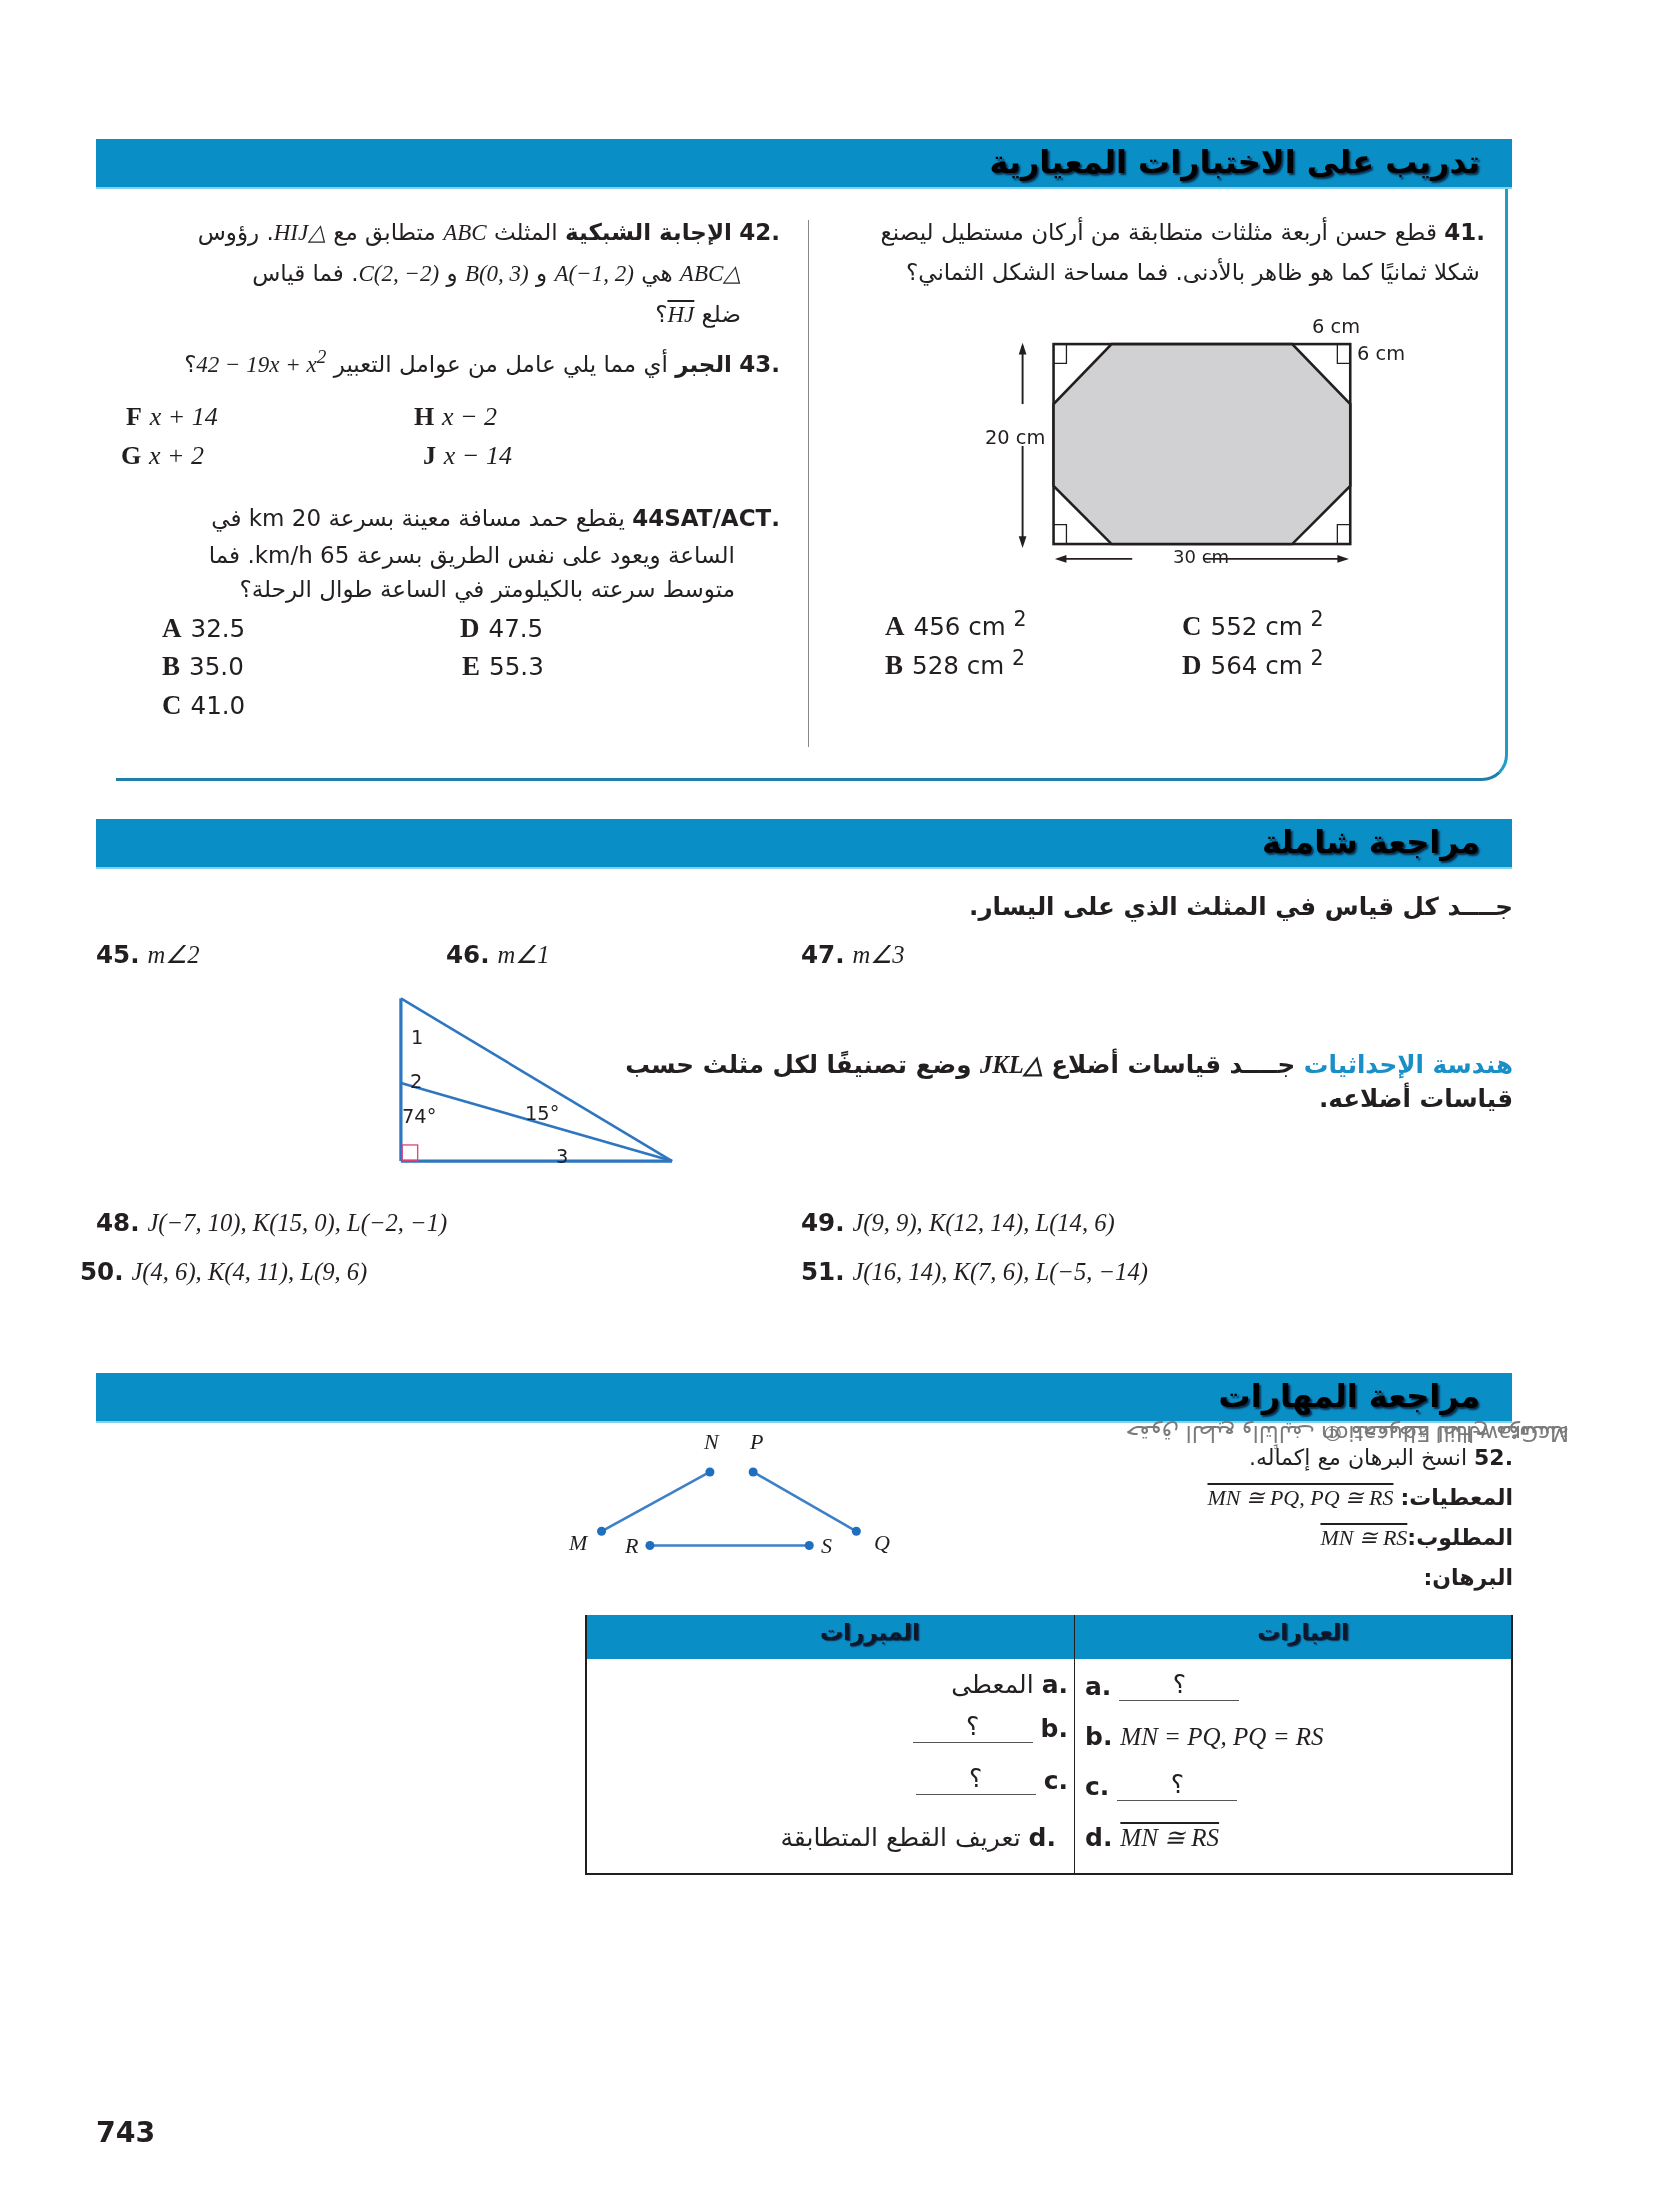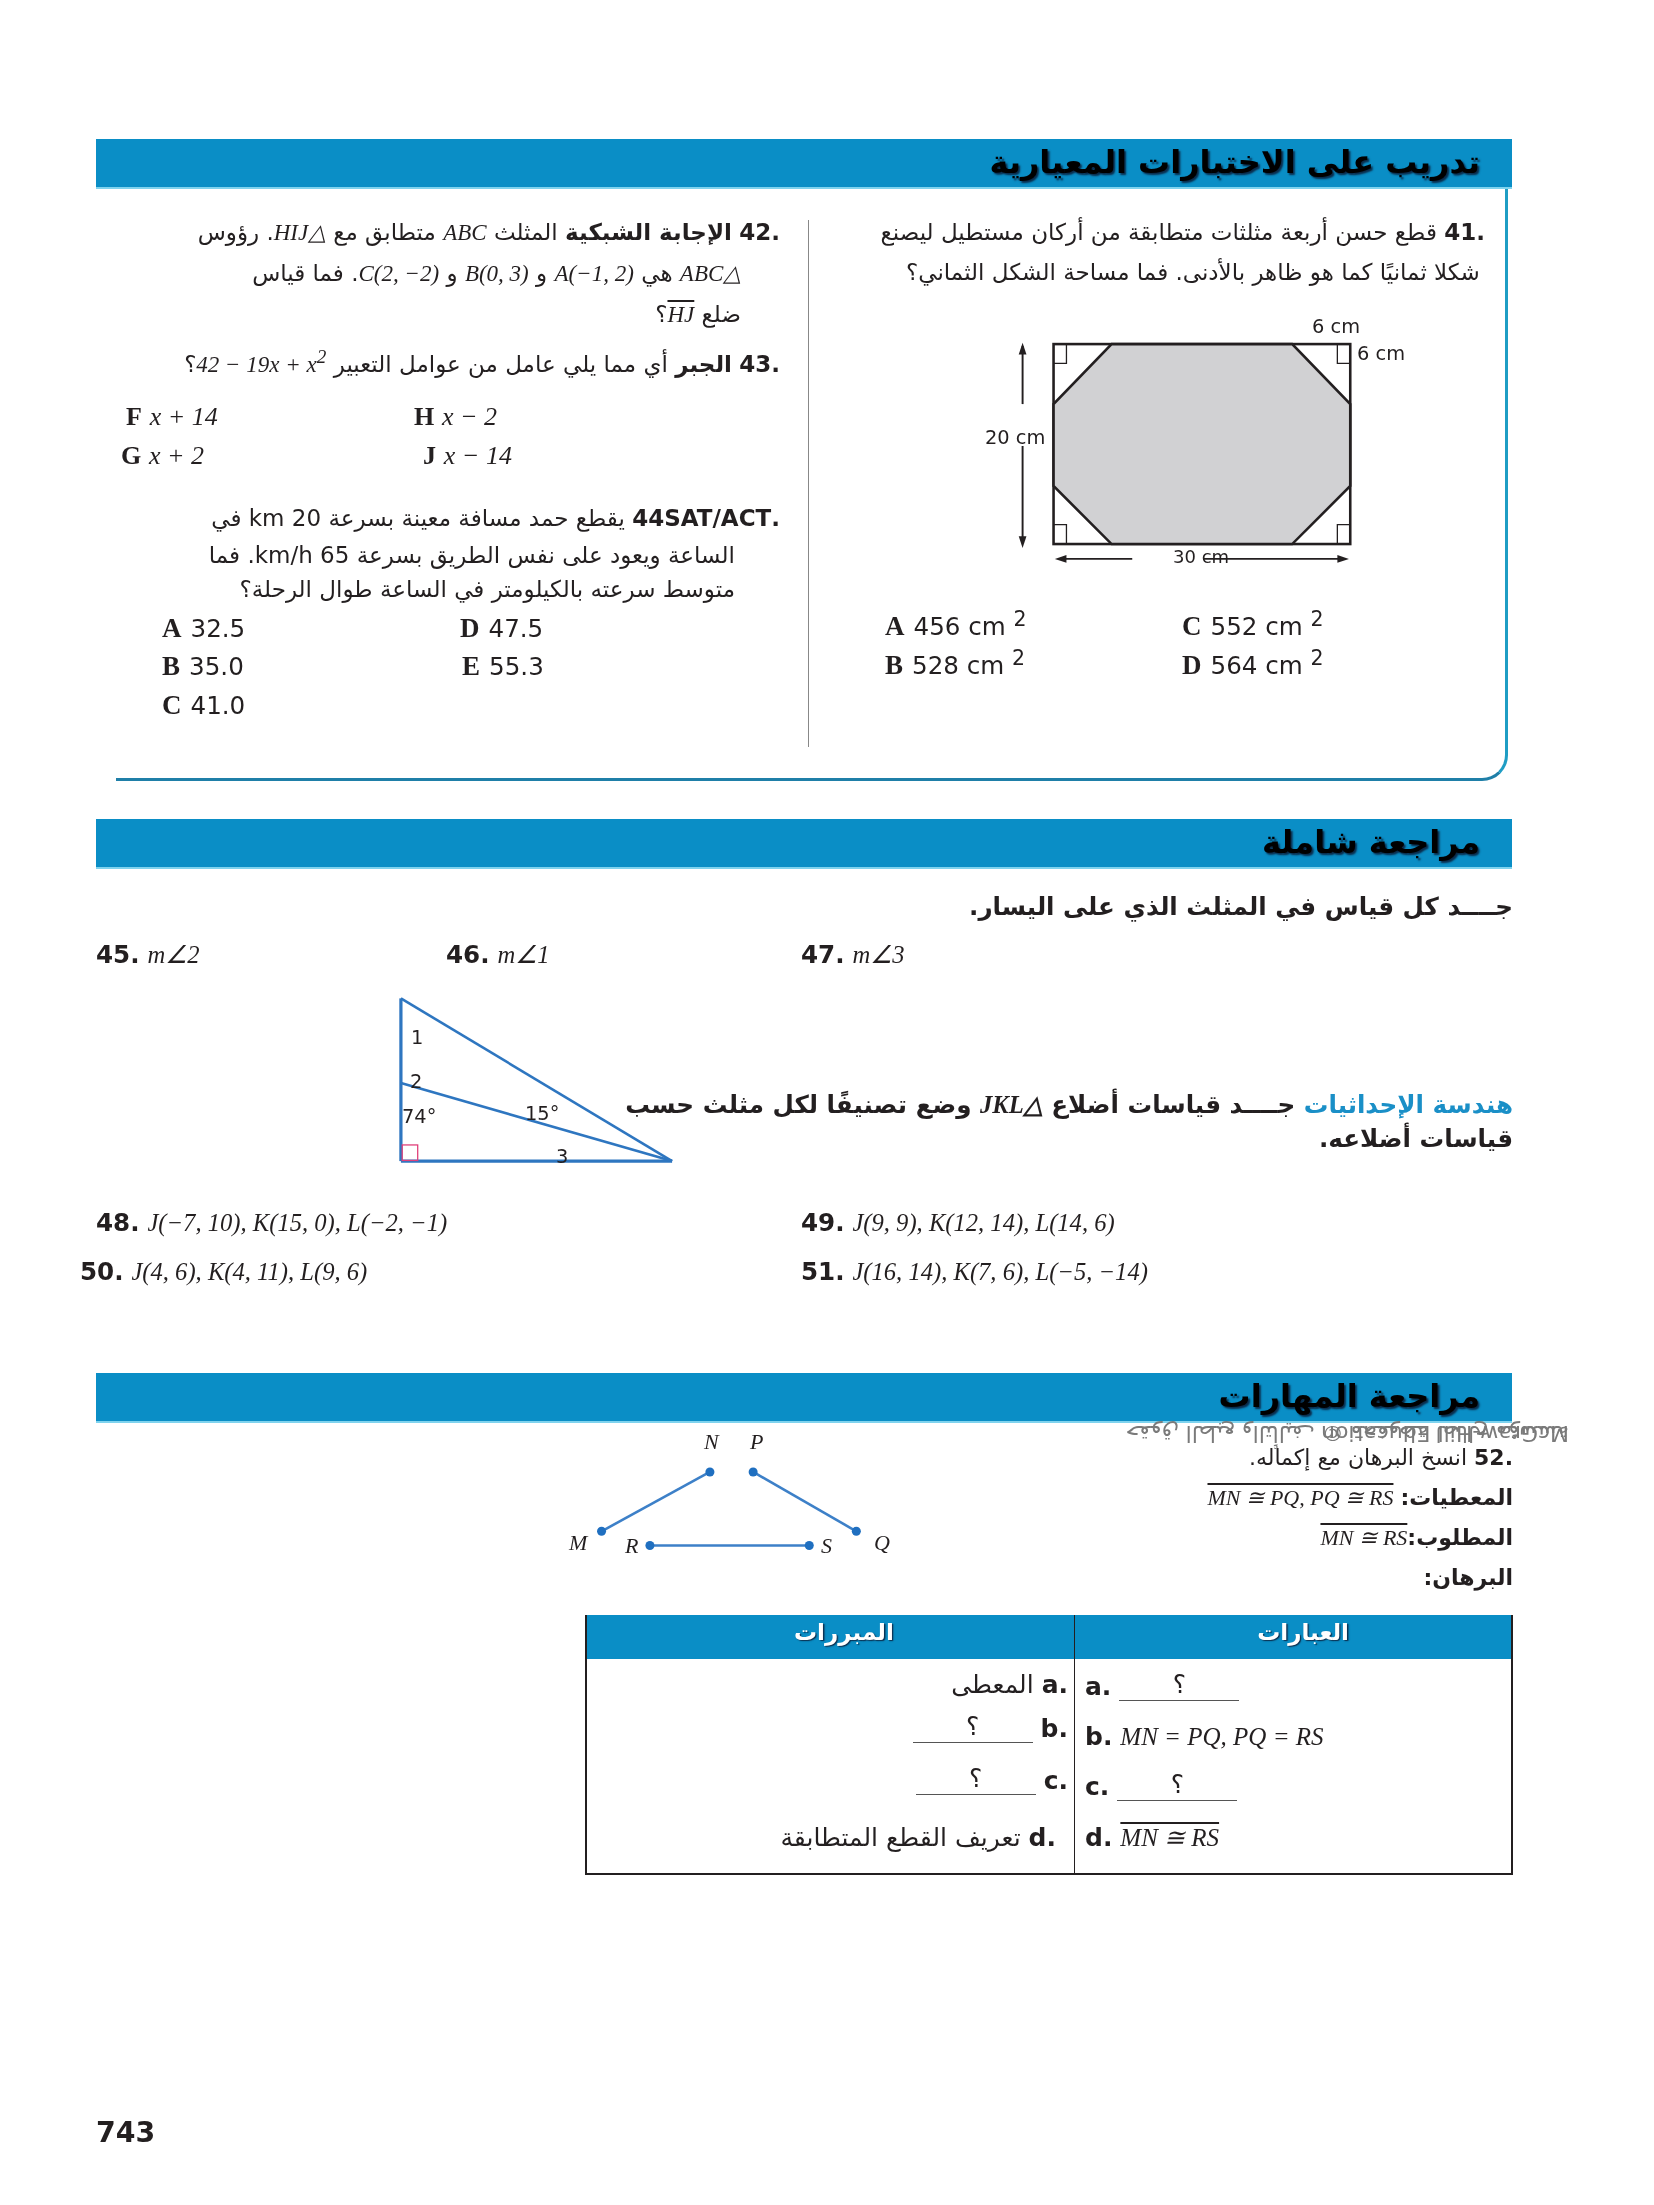--- a/index.html
+++ b/index.html
@@ -20,22 +20,22 @@
   .optsans { font-family: "DejaVu Sans", sans-serif; font-size: 24.6px; }
   .optsans b { font-family: "Liberation Serif", serif; font-size: 27px; margin-right: 9px; }
   .ol { text-decoration: overline; }
   .divider-v { position: absolute; background: #888; width: 1.3px; }
   .teal-box { position: absolute; left: 116px; top: 187px; width: 1389px; height: 591px;
               border-right: 3.2px solid #1f9dc4; border-bottom: 3.9px solid #1f7fa8;
               border-bottom-right-radius: 26px; }
   .proof-table { position: absolute; left: 585px; top: 1615px; width: 924px; height: 258px;
                  border: 2.6px solid #231f20; border-top: none; }
   .proof-head { position: absolute; left: 0; top: 0; width: 100%; height: 44px; background: #0a8ec6; }
-  .proof-head span { position: absolute; top: 3.9px; color: #ffffff; font-weight: bold; font-size: 23px;
-                     text-shadow: 1.3px 1.3px 1.3px #0b2b4a; }
+  .proof-head span { position: absolute; top: 3.9px; color: #0f172a; font-weight: bold; font-size: 23px;
+                     text-shadow: 1.3px 1.3px 1.3px #0b2b4a; margin-left: 26px; }
   .proof-mid { position: absolute; left: 487px; top: 0; width: 1.3px; height: 100%; background: #231f20; }
   .proof-row { position: absolute; font-size: 25px; }
   .blank { display: inline-block; width: 120px; border-bottom: 1.9px solid #555; text-align: center;
            height: 30px; vertical-align: bottom; }
   .side-text { position: absolute; left: 1538px; top: 1415px; width: 32px; height: 646px; }
   .side-text span { position: absolute; left: 0; top: 0; transform-origin: 0 0;
                     transform: translate(31px, 0) rotate(90deg); white-space: nowrap; font-size: 22px; color: #7a7a7a; }
 </style>
 </head>
 <body>
@@ -153,21 +153,21 @@
   <line x1="20" y1="5" x2="440" y2="257" stroke="#2e76c0" stroke-width="4"></line>
   <line x1="20" y1="136" x2="440" y2="257" stroke="#2e76c0" stroke-width="4"></line>
   <rect x="22" y="232" width="24" height="24" fill="none" stroke="#e0407a" stroke-width="2"></rect>
 </svg>
 <div class="abs" style="left:411px; top:1026px; font-size:19.4px;">1</div>
 <div class="abs" style="left:410px; top:1070px; font-size:19.4px;">2</div>
 <div class="abs" style="left:402px; top:1105px; font-size:19.4px;">74°</div>
 <div class="abs" style="left:525px; top:1102px; font-size:19.4px;">15°</div>
 <div class="abs" style="left:556px; top:1145px; font-size:19.4px;">3</div>
 
-<div class="abs rtl bold" style="right:141px; top:1088px; width:892px; font-size:24.6px; line-height:34px;margin-left:32px;">
+<div class="abs rtl bold" style="right:141px; top:1048px; width:892px; font-size:24.6px; line-height:34px;margin-left:32px;">
   <div>
     <span style="color:#1a8fc7;">هندسة الإحداثيات</span>
     <span>جــــد قياسات أضلاع</span>
     <span class="math">△JKL</span>
     <span>وضع تصنيفًا لكل مثلث حسب</span>
   </div>
   <div>قياسات أضلاعه.</div>
 </div>
 
 <div class="abs" style="left:96px; top:1208px; font-size:24.6px;"><b>48.</b> <span class="math">J(−7, 10), K(15, 0), L(−2, −1)</span></div>

